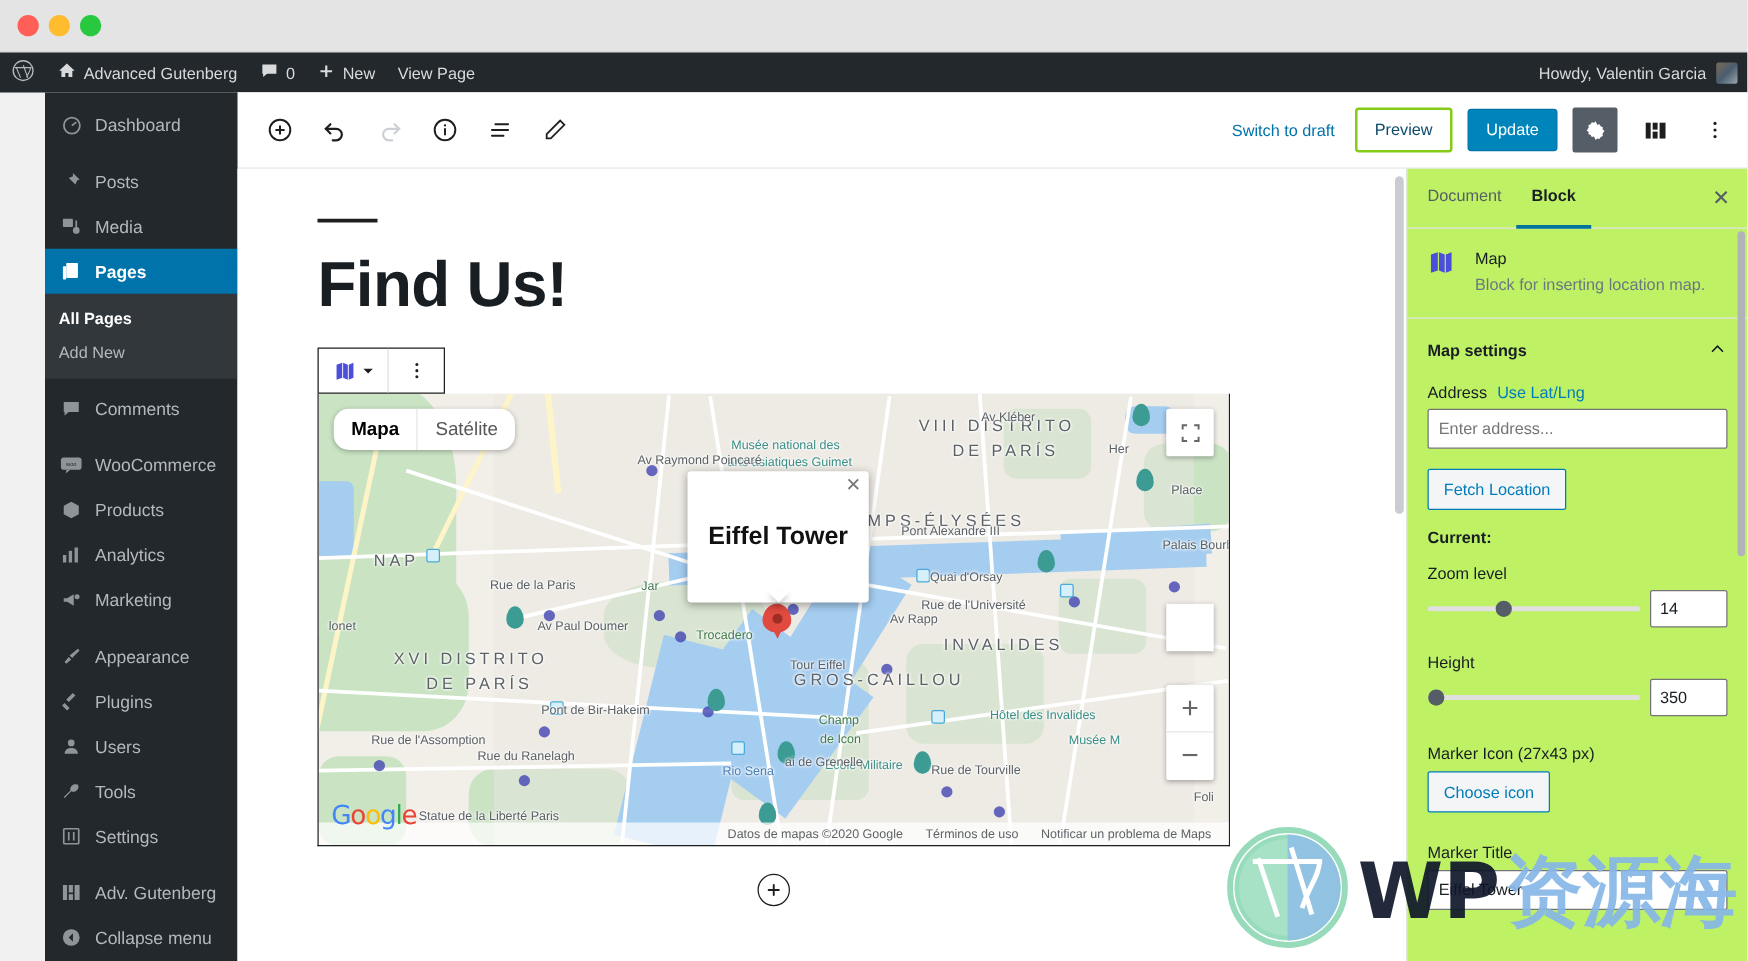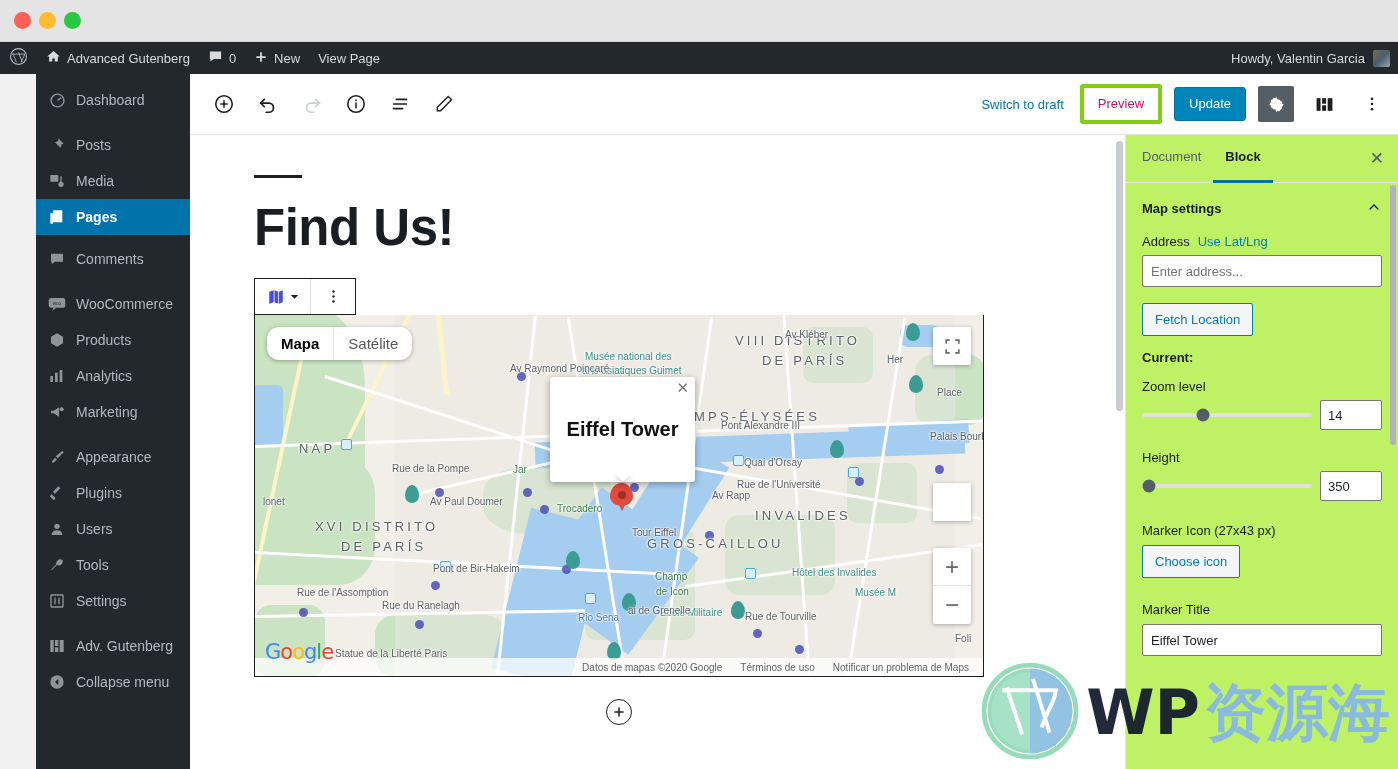--- a/index.html
+++ b/index.html
@@ -103,21 +103,21 @@
   .ic-btn.disabled { color: #ccd0d4; }
   .hdr-right { margin-left: auto; display: flex; align-items: center; gap: 12px; }
   .link-btn {
     color: #0073aa; font-size: 13px; background: none; border: none; cursor: pointer;
     padding: 6px 4px;
   }
   .btn {
     font-size: 13px; border-radius: 3px; padding: 8px 14px; cursor: pointer;
     font-family: inherit; line-height: 1.2;
   }
-  .btn-secondary { background: #fff; color: #be185d; border: 4px solid #84cc16; }
+  .btn-secondary { background: #fff; color: #0c4a6e; border: 2px solid #84cc16; }
   .btn-primary { background: #0085ba; color: #fff; border: 1px solid #0073aa; }
   .sq-btn {
     width: 36px; height: 36px; border-radius: 2px; border: none;
     display: flex; align-items: center; justify-content: center; cursor: pointer;
     background: transparent; color: #1e1e1e;
   }
   .sq-btn.active { background: #555d66; color: #fff; }
 
   .editor-body { flex: 1 1 auto; display: flex; min-height: 0; }
 
@@ -447,20 +447,28 @@
     <div class="menu-item current">
       <span class="mi-icon">
         <svg width="16" height="16" viewBox="0 0 24 24" fill="#fff">
             <rect x="6" y="2" width="14" height="18" rx="1"></rect>
             <rect x="2" y="6" width="4" height="16" rx="1"></rect>
           </svg>
       </span>
       <span>Pages</span>
     </div>
 
+    <div class="submenu">
+      <div class="sub-item current">
+        <span>All Pages</span>
+      </div>
+      <div class="sub-item">
+        <span>Add New</span>
+      </div>
+    </div>
 
     <div class="menu-item" style="margin-top:6px">
       <span class="mi-icon">
         <svg width="16" height="16" viewBox="0 0 24 24" fill="#b4b9be">
             <path d="M3 4h18v12H9l-5 4v-4H3z"></path>
           </svg>
       </span>
       <span>Comments</span>
     </div>
 
@@ -748,21 +756,21 @@
               <div class="mp-pin" style="left:311px;top:236px"></div>
               <div class="mp-pin" style="left:651px;top:8px"></div>
 
               <div id="map-labels">
                   <div class="mp-label district" style="left: 480px; top: 18px;">VIII DISTRITO</div>
                   <div class="mp-label district" style="left: 507px; top: 38px;">DE PARÍS</div>
                   <div class="mp-label district" style="left: 402px; top: 94px;">CHAMPS-ÉLYSÉES</div>
                   <div class="mp-label district" style="left: 60px; top: 204px;">XVI DISTRITO</div>
                   <div class="mp-label district" style="left: 86px; top: 224px;">DE PARÍS</div>
                   <div class="mp-label district" style="left: 500px; top: 193px;">INVALIDES</div>
-                  <div class="mp-label district" style="left: 392px; top: 221px;">GROS-CAILLOU</div>
+                  <div class="mp-label district" style="left: 380px; top: 221px;">GROS-CAILLOU</div>
                   <div class="mp-label poi" style="left: 330px; top: 36px;">Musée national des</div>
                   <div class="mp-label poi" style="left: 327px; top: 50px;">arts asiatiques Guimet</div>
                   <div class="mp-label" style="left: 466px; top: 105px;">Pont Alexandre III</div>
                   <div class="mp-label" style="left: 675px; top: 116px;">Palais Bourbon</div>
                   <div class="mp-label" style="left: 682px; top: 72px;">Place</div>
                   <div class="mp-label" style="left: 632px; top: 39px;">Her</div>
                   <div class="mp-label" style="left: 489px; top: 142px;">Quai d'Orsay</div>
                   <div class="mp-label" style="left: 482px; top: 164px;">Rue de l'Université</div>
                   <div class="mp-label park" style="left: 302px; top: 188px;">Trocadero</div>
                   <div class="mp-label park" style="left: 258px; top: 149px;">Jar</div>
@@ -776,21 +784,21 @@
                   <div class="mp-label" style="left: 490px; top: 296px;">Rue de Tourville</div>
                   <div class="mp-label water" style="left: 323px; top: 297px;">Rio Sena</div>
                   <div class="mp-label" style="left: 42px; top: 272px;">Rue de l'Assomption</div>
                   <div class="mp-label" style="left: 127px; top: 285px;">Rue du Ranelagh</div>
                   <div class="mp-label" style="left: 80px; top: 333px;">Statue de la Liberté Paris</div>
                   <div class="mp-label" style="left: 175px; top: 181px;">Av Paul Doumer</div>
                   <div class="mp-label" style="left: 255px; top: 48px;">Av Raymond Poincaré</div>
                   <div class="mp-label" style="left: 8px; top: 181px;">lonet</div>
                   <div class="mp-label" style="left: 530px; top: 14px;">Av Kléber</div>
                   <div class="mp-label district" style="left: 44px; top: 126px;">NAP</div>
-                  <div class="mp-label" style="left: 137px; top: 148px;">Rue de la Pompe</div>
+                  <div class="mp-label" style="left: 137px; top: 148px;">Rue de la Paris</div>
                   <div class="mp-label" style="left: 700px; top: 318px;">Foli</div>
                   <div class="mp-label" style="left: 700px; top: 240px;">C</div>
                   <div class="mp-label" style="left: 698px; top: 255px;">de</div>
                   <div class="mp-label" style="left: 457px; top: 175px;">Av Rapp</div>
                   <div class="mp-label" style="left: 373px; top: 290px;">ai de Grenelle</div>
                 </div>
 
               <div class="red-marker"></div>
 
               <div class="infowindow">
@@ -840,20 +848,31 @@
         <div class="canvas-scroll"></div>
       </div>
 
       <aside class="settings">
         <div class="st-tabs">
           <div class="st-tab">Document</div>
           <div class="st-tab active">Block</div>
           <div class="st-close">✕</div>
         </div>
 
+        <div class="block-card">
+          <div class="bc-icon">
+            <svg width="22" height="22" viewBox="0 0 24 24" fill="#4b4ddb">
+                <path d="M3 5l6-2v16l-6 2zM10 3l5 2v16l-5-2zM16 5l5-2v16l-5 2z"></path>
+              </svg>
+          </div>
+          <div>
+            <div class="bc-title">Map</div>
+            <div class="bc-desc">Block for inserting location map.</div>
+          </div>
+        </div>
 
         <div class="panel-head">
           <span>Map settings</span>
           <span class="chev">
             <svg width="16" height="16" viewBox="0 0 24 24" fill="none" stroke="currentColor" stroke-width="2" stroke-linecap="round">
                 <path d="M6 15l6-6 6 6"></path>
               </svg>
           </span>
         </div>
 

